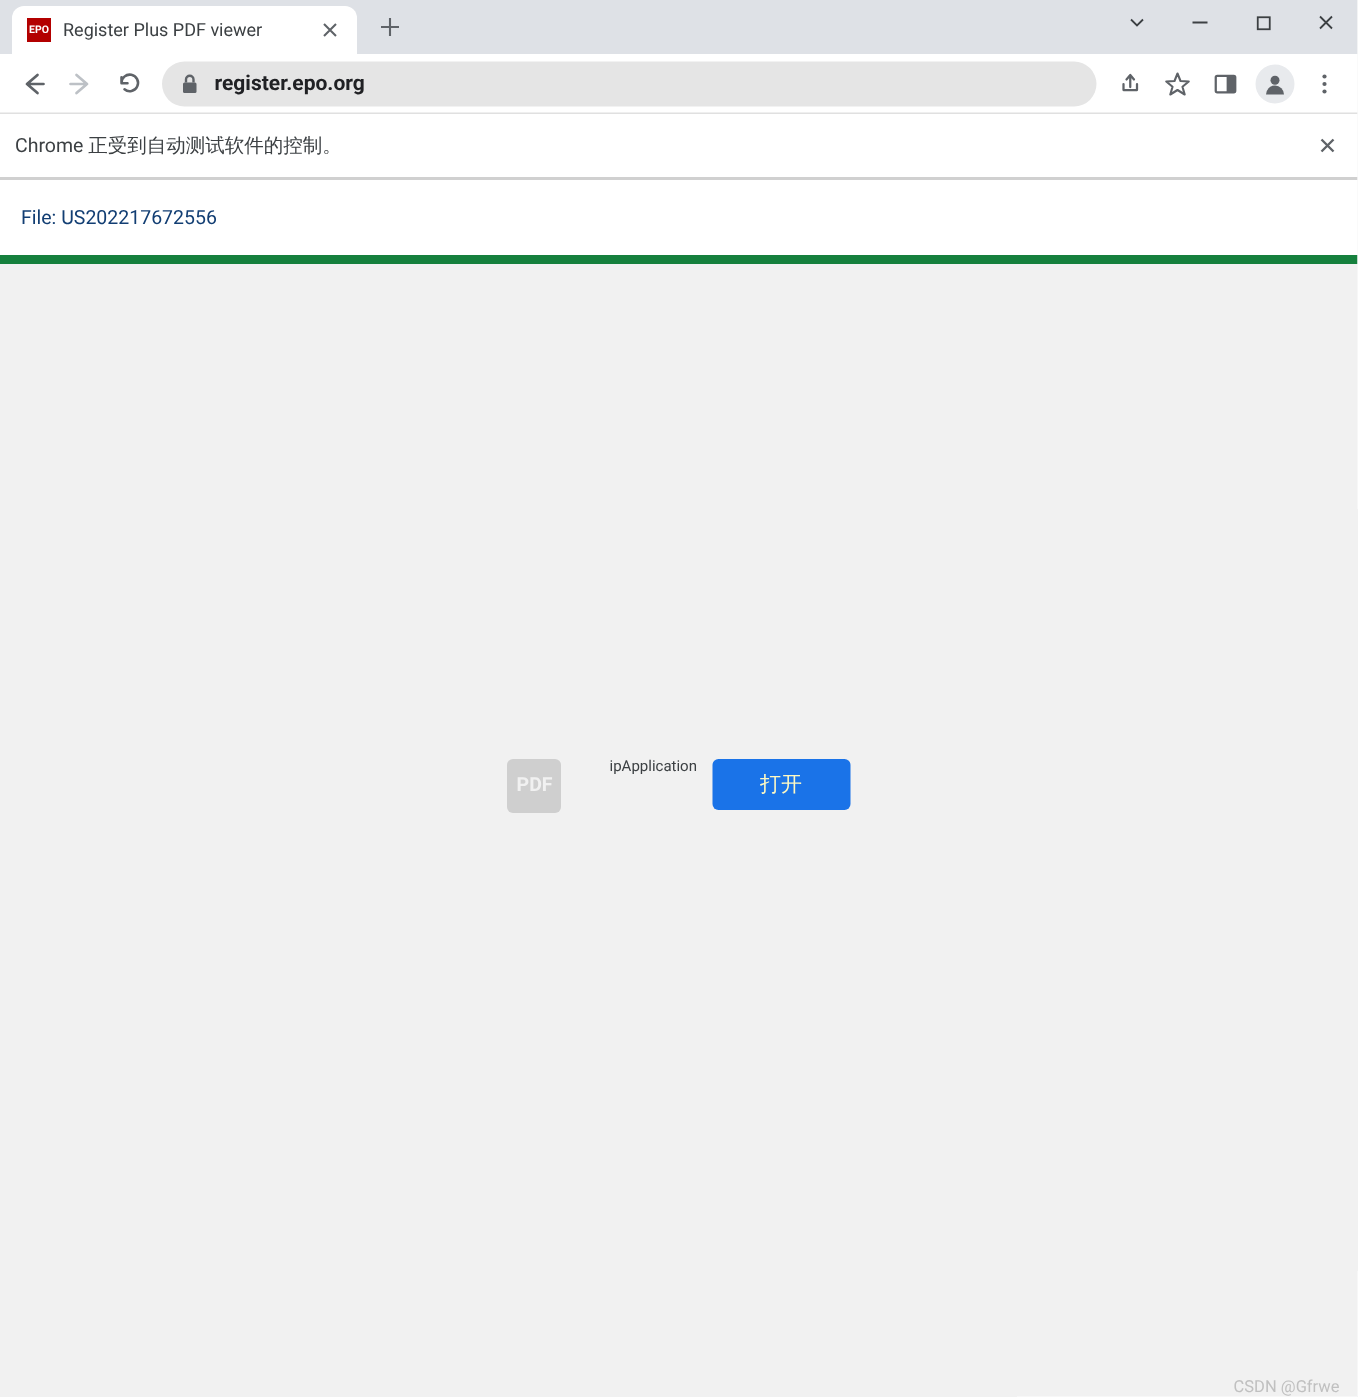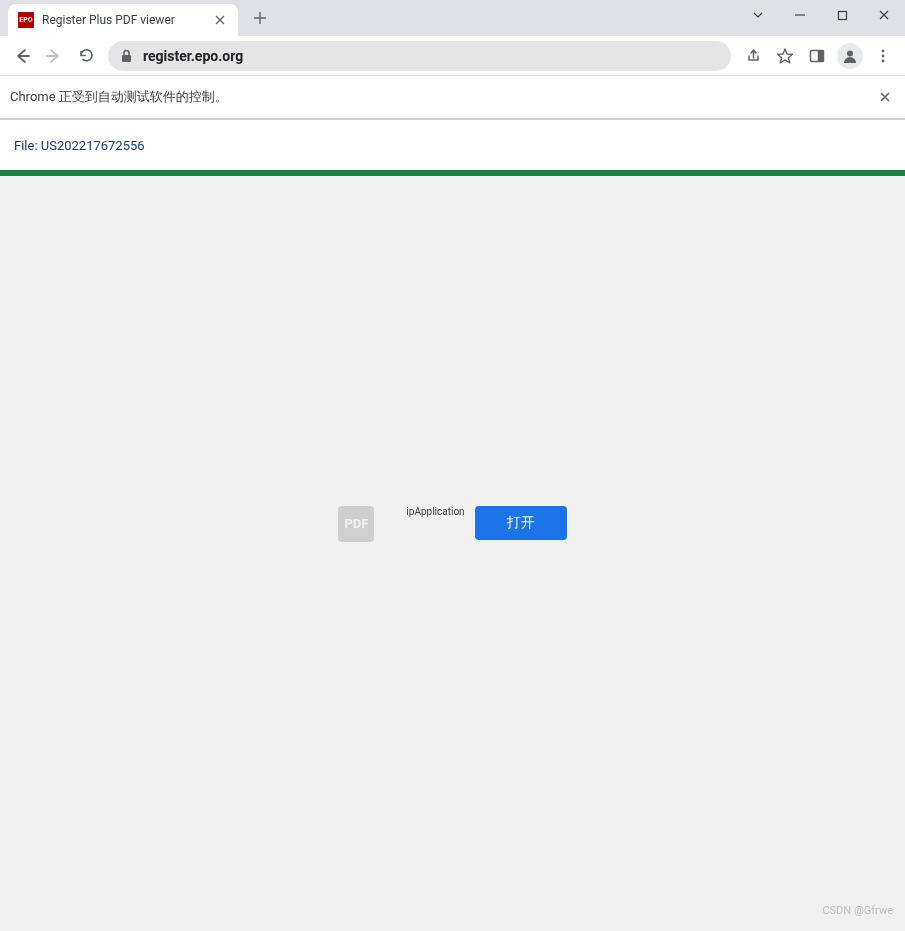--- a/index.html
+++ b/index.html
@@ -222,21 +222,21 @@
       background: #1a73e8;
       color: #fef9c3;
       border: none;
       padding: 8px 32px;
       border-radius: 4px;
       font-size: 14px;
       cursor: pointer;
     }
     .watermark {
       position: absolute;
-      bottom: 14px;
+      bottom: 0;
       right: 12px;
       font-size: 11px;
       color: #c0c0c0;
     }
     svg { display: block; }
   </style>
 </head>
 <body>
 
 <div class="titlebar">

